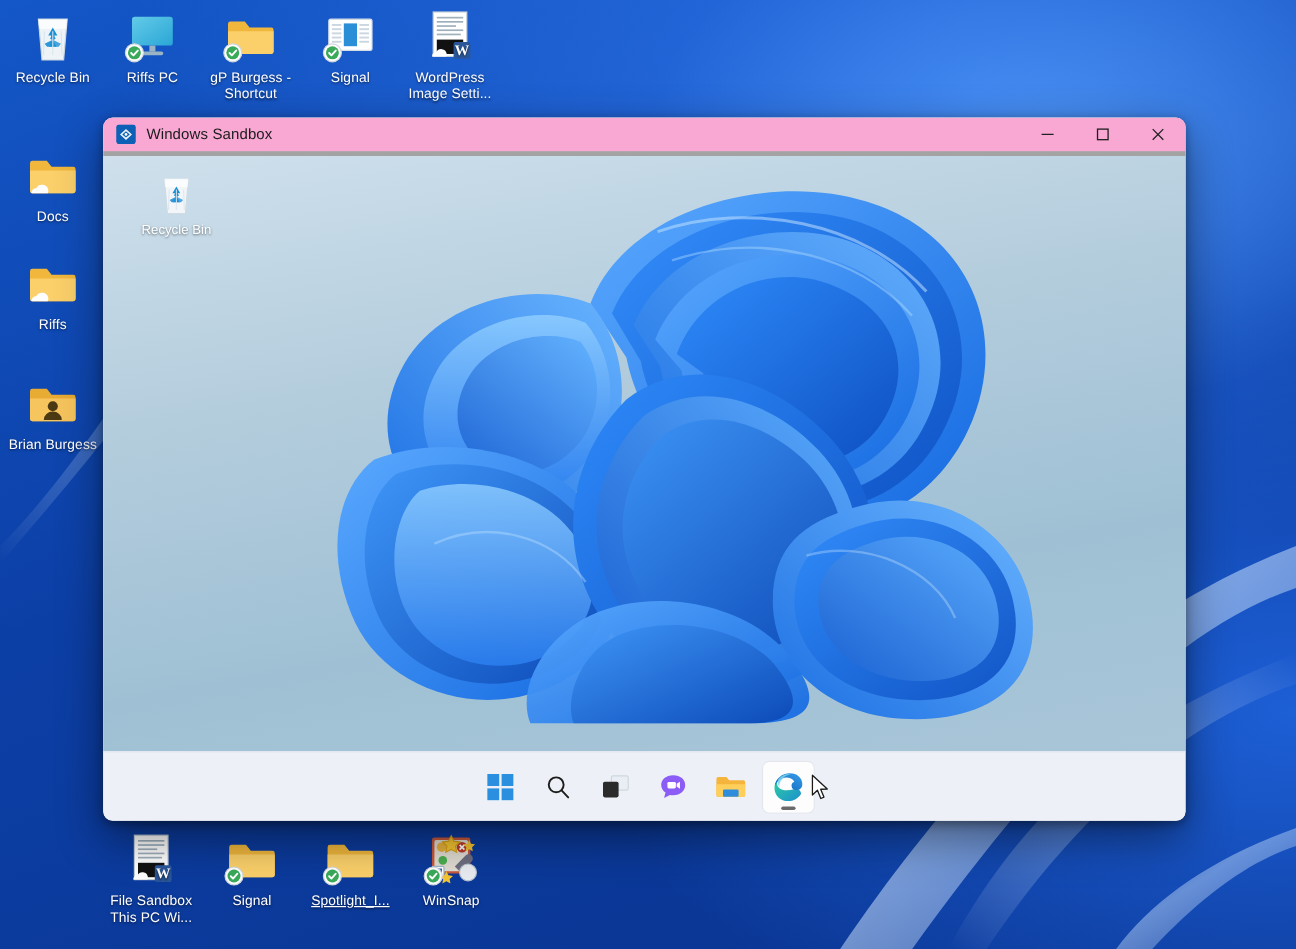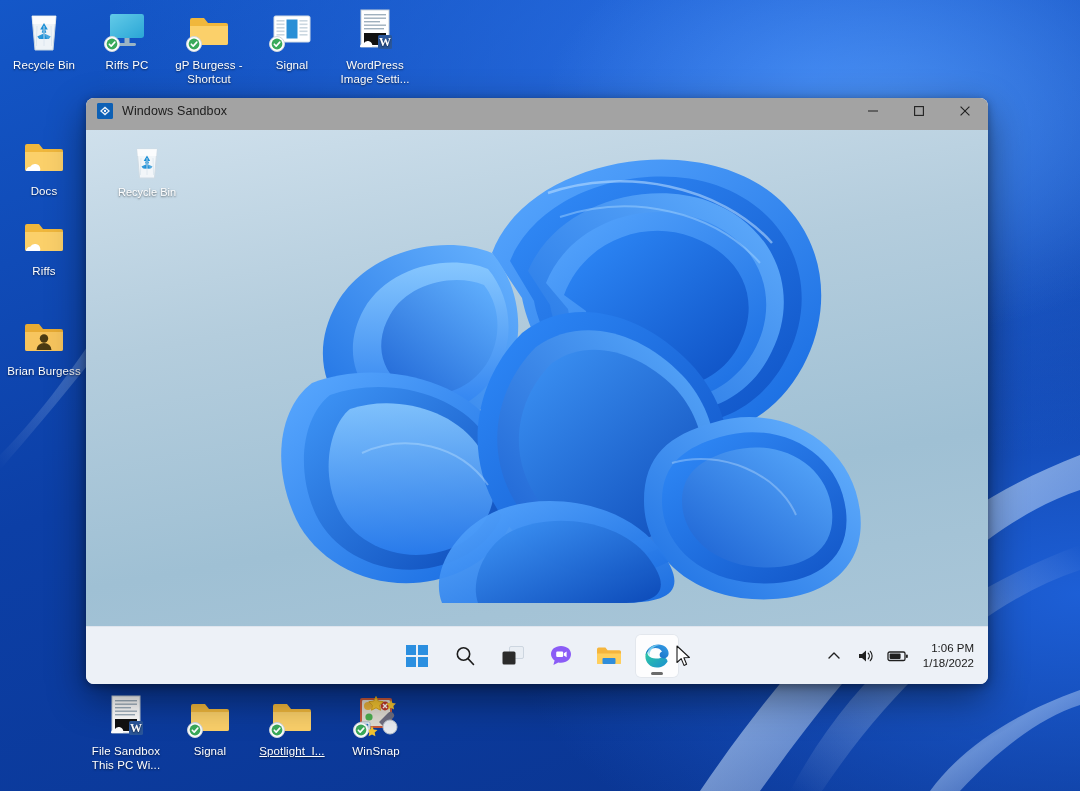--- a/index.html
+++ b/index.html
@@ -65,25 +65,25 @@
     height: 586px;
     border-radius: 8px;
     background: #fff;
     box-shadow: 0 14px 38px rgba(0,0,0,.45), 0 2px 8px rgba(0,0,0,.35);
     overflow: hidden;
     display: flex;
     flex-direction: column;
   }
   #sandbox-titlebar {
     height: 32px;
-    background: #a3a3a3;
+    background: #f9a8d4;
     display: flex;
     align-items: center;
     flex: 0 0 32px;
-    border-bottom: 7px solid #a3a3a3;
+    border-bottom: 4px solid #a3a3a3;
     justify-content: center;
   }
   #sandbox-app-icon {
     width: 16px; height: 16px;
     margin: 0 9px 0 11px;
     background: #0d60b5;
     border-radius: 2px;
     position: relative;
     flex: 0 0 16px;
   }
@@ -297,21 +297,21 @@
               <rect x="13" y="18.5" width="22" height="1.4"></rect>
       <rect x="13" y="22" width="20" height="1.4"></rect>
     </g>
     <rect x="13" y="27" width="22" height="12" fill="#111111"></rect>
     <path d="M9 41 a3.6 3.6 0 0 1 3.6 -3.6 a4.6 4.6 0 0 1 8.6 1.2 a3 3 0 0 1 -0.4 2.4 Z" fill="#ffffff"></path>
     <rect x="27" y="29" width="14" height="14" rx="1.6" fill="#2b579a"></rect>
     <text x="34" y="40" font-family="Liberation Serif, serif" font-size="12" fill="#ffffff" text-anchor="middle" font-weight="bold">W</text>
           </svg></div>
         <span class="icon-label">WordPress Image Setti...</span>
       </div>
-      <div class="icon-cell" style="left: 2px; top: 132px; text-align: center;">
+      <div class="icon-cell" style="left: 2px; top: 122px; text-align: center;">
         <div class="icon-art"><svg viewBox="0 0 48 48" width="48" height="48">
     <path d="M5 14 A2 2 0 0 1 7 12 L19 12 L23 17 L41 17 A2 2 0 0 1 43 19 L43 37 A2 2 0 0 1 41 39 L7 39 A2 2 0 0 1 5 37 Z" fill="#f0b73c"></path>
     <path d="M5 20 L43 20 L43 37 A2 2 0 0 1 41 39 L7 39 A2 2 0 0 1 5 37 Z" fill="#fbd06a"></path>
     <path d="M6 39 a4.2 4.2 0 0 1 4.2 -4.2 a5.4 5.4 0 0 1 10 1.4 a3.6 3.6 0 0 1 -0.4 2.8 Z" fill="#ffffff"></path>
           </svg></div>
         <span class="icon-label">Docs</span>
       </div>
       <div class="icon-cell" style="left: 2px; top: 212px;">
         <div class="icon-art"><svg viewBox="0 0 48 48" width="48" height="48">
     <path d="M5 14 A2 2 0 0 1 7 12 L19 12 L23 17 L41 17 A2 2 0 0 1 43 19 L43 37 A2 2 0 0 1 41 39 L7 39 A2 2 0 0 1 5 37 Z" fill="#f0b73c"></path>
@@ -567,44 +567,19 @@
               </linearGradient>
             </defs>
             <path d="M24.6 19.4 C22.4 23.2 18.3 25.6 13.8 25.6 C7.4 25.6 2.4 20.8 2.4 14.6 C2.4 11.6 3.6 9 5.6 7.1 C4.3 9 4 11.6 5.4 13.6 C7.8 17 13.4 17.2 18.4 15.7 C21.4 14.8 24 15.8 24.6 19.4 Z" fill="url(#eg2)"></path>
             <path d="M2.6 13.2 C3.2 6.9 8.8 2.4 15.3 2.4 C21.3 2.4 25.6 6.4 25.6 11.3 C25.6 14.6 23.4 16.4 20.8 16.4 C18.3 16.4 16.6 15 16.6 12.8 C16.6 10.1 19 9.4 19 9.4 C17 6.2 12.6 5.2 9.2 6.6 C5.8 8 3.4 10.7 2.6 13.2 Z" fill="url(#eg1)"></path>
             <path d="M5.8 6.9 C8.4 4 12.4 2.6 16.2 3.1 C12.9 3.8 9.6 5.8 7.8 8.6 C6.6 10.4 6.2 12.4 6.6 14 C5 11.8 4.6 9 5.8 6.9 Z" fill="#79d4f0" opacity=".85"></path>
           </svg>
           <span class="tb-indicator"></span>
         </div>
       </div>
 
-      <div id="tb-tray">
-        <div class="tray-icon">
-          <svg width="14" height="14" viewBox="0 0 14 14">
-            <polyline points="2,9 7,4 12,9" fill="none" stroke="#202020" stroke-width="1.4" stroke-linecap="round" stroke-linejoin="round"></polyline>
-          </svg>
-        </div>
-        <div class="tray-icon">
-          <svg width="18" height="16" viewBox="0 0 18 16">
-            <path d="M2 6 L5 6 L9 2.5 L9 13.5 L5 10 L2 10 Z" fill="#202020"></path>
-            <path d="M11.2 5.2 A4 4 0 0 1 11.2 10.8" fill="none" stroke="#202020" stroke-width="1.2" stroke-linecap="round"></path>
-            <path d="M13.3 3.3 A7 7 0 0 1 13.3 12.7" fill="none" stroke="#202020" stroke-width="1.2" stroke-linecap="round"></path>
-          </svg>
-        </div>
-        <div class="tray-icon">
-          <svg width="22" height="14" viewBox="0 0 22 14">
-            <rect x="1" y="3" width="17" height="8.5" rx="1.6" fill="none" stroke="#202020" stroke-width="1.3"></rect>
-            <rect x="2.6" y="4.6" width="11" height="5.3" rx=".8" fill="#202020"></rect>
-            <rect x="19" y="5.6" width="1.8" height="3.4" rx=".8" fill="#202020"></rect>
-          </svg>
-        </div>
-        <div id="tb-clock">
-          <div>1:06 PM</div>
-          <div>1/18/2022</div>
-        </div>
-      </div>
     </div>
   </div>
 
   <svg id="mouse-cursor" viewBox="0 0 16 22" style="left: 676px; top: 645px;">
     <path d="M1 1 L1 17.5 L5.2 13.6 L8 20.4 L10.6 19.2 L7.9 12.7 L13.4 12.5 Z" fill="#ffffff" stroke="#1a1a1a" stroke-width="1.1" stroke-linejoin="round"></path>
   </svg>
 </div>
 
 </body></html>

